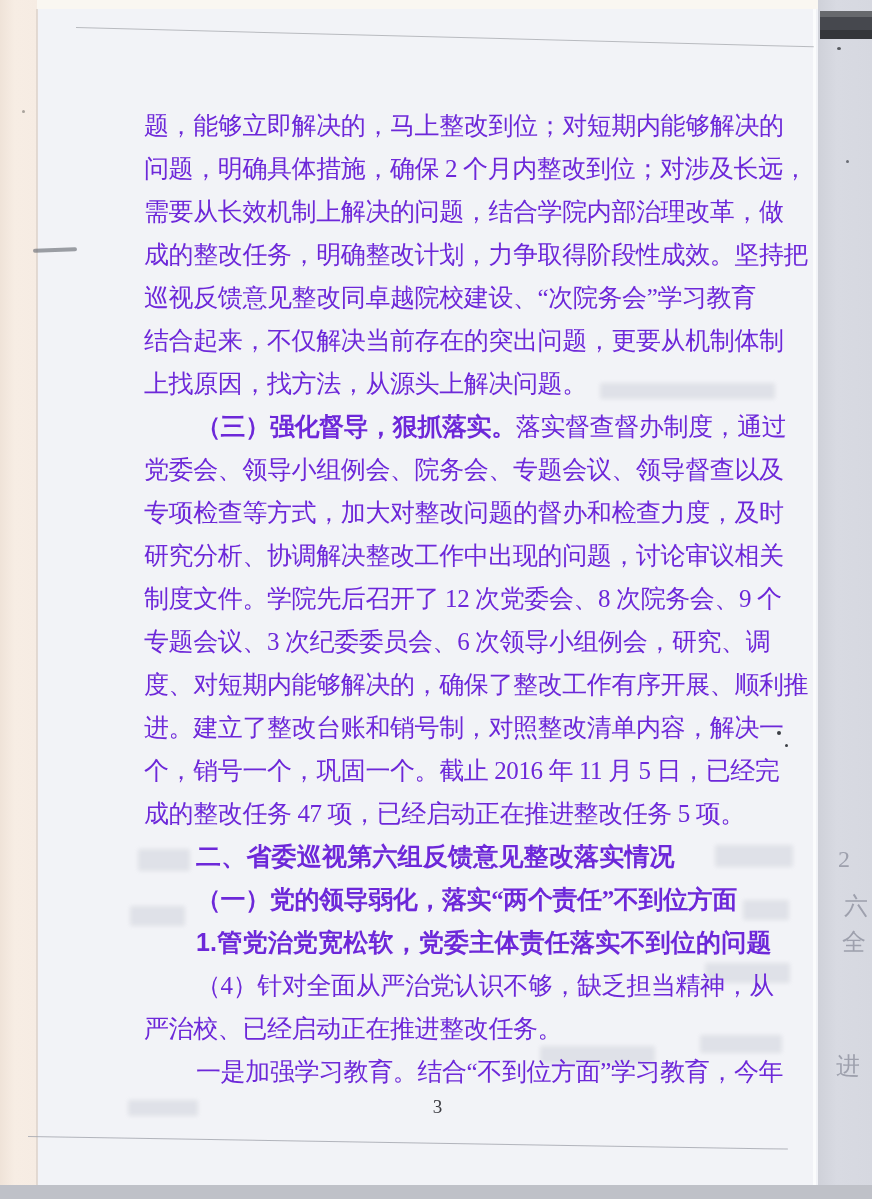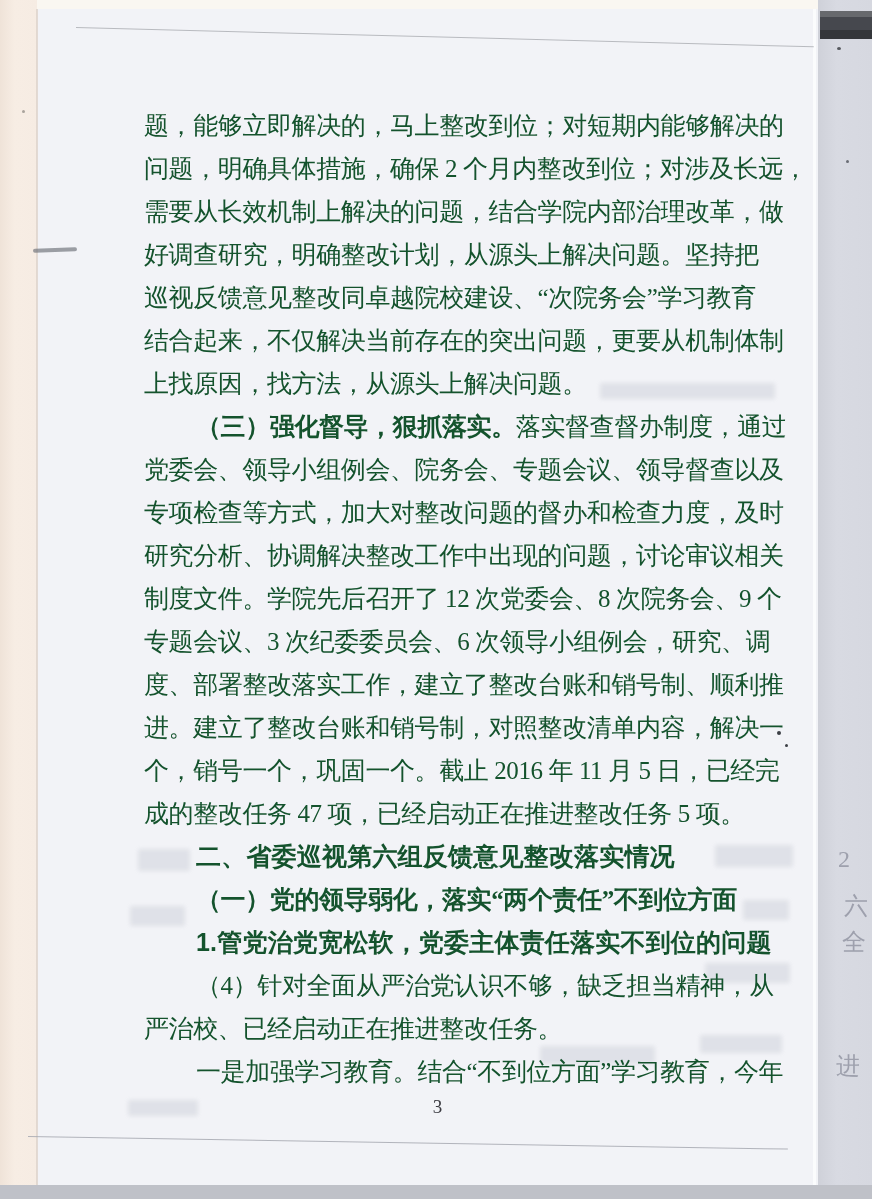--- a/index.html
+++ b/index.html
@@ -20,21 +20,21 @@
 
   
   .top-edge-line{position:absolute;left:76px;top:27px;width:738px;height:1px;background:#b8babf;
                  transform:rotate(1.5deg);transform-origin:left center;}
   .footer-rule{position:absolute;left:28px;top:1136px;width:760px;height:1px;background:#a6a8b0;
                transform:rotate(0.95deg);transform-origin:left center;opacity:.85;}
 
   
   .textblock{position:absolute;left:144px;top:0;width:640px;height:1199px;}
   .line{position:absolute;left:0;width:640px;height:43px;line-height:43px;
-        font-size:25px;letter-spacing:-0.4px;color:#14532d;white-space:nowrap;}
+        font-size:25px;letter-spacing:-0.4px;color:#6d28d9;white-space:nowrap;}
   .line .b{font-weight:700;}
   .ind{padding-left:52px;}
   .hs .b{font-family:"Liberation Sans",sans-serif;letter-spacing:0.2px;}
   .pagenum{position:absolute;left:130px;top:1096px;width:616px;text-align:center;
            font-size:19px;color:#3a3a40;letter-spacing:1px;}
 
   
   .ghost{position:absolute;background:rgba(116,122,140,.14);filter:blur(2px);border-radius:3px;}
 
   
@@ -80,31 +80,31 @@
 
   <span class="edge-frag" style="left:838px;top:846px">2</span>
   <span class="edge-frag" style="left:844px;top:890px">六</span>
   <span class="edge-frag" style="left:842px;top:926px">全</span>
   <span class="edge-frag" style="left:836px;top:1050px">进</span>
 
   <div class="textblock">
     <div class="line" style="top:104px"><span>题，能够立即解决的，马上整改到位；对短期内能够解决的</span></div>
     <div class="line" style="top:147px"><span>问题，明确具体措施，确保 2 个月内整改到位；对涉及长远，</span></div>
     <div class="line" style="top:190px"><span>需要从长效机制上解决的问题，结合学院内部治理改革，做</span></div>
-    <div class="line" style="top:233px"><span>好调查研究，明确整改计划，从源头上解决问题。坚持把</span></div>
+    <div class="line" style="top:233px"><span>成的整改任务，明确整改计划，力争取得阶段性成效。坚持把</span></div>
     <div class="line" style="top:276px"><span>巡视反馈意见整改同卓越院校建设、“次院务会”学习教育</span></div>
     <div class="line" style="top:319px"><span>结合起来，不仅解决当前存在的突出问题，更要从机制体制</span></div>
     <div class="line" style="top:362px"><span>上找原因，找方法，从源头上解决问题。</span></div>
     <div class="line ind" style="top:405px"><span class="b">（三）强化督导，狠抓落实。</span><span>落实督查督办制度，通过</span></div>
     <div class="line" style="top:448px"><span>党委会、领导小组例会、院务会、专题会议、领导督查以及</span></div>
     <div class="line" style="top:491px"><span>专项检查等方式，加大对整改问题的督办和检查力度，及时</span></div>
     <div class="line" style="top:534px"><span>研究分析、协调解决整改工作中出现的问题，讨论审议相关</span></div>
     <div class="line" style="top:577px"><span>制度文件。学院先后召开了 12 次党委会、8 次院务会、9 个</span></div>
     <div class="line" style="top:620px"><span>专题会议、3 次纪委委员会、6 次领导小组例会，研究、调</span></div>
-    <div class="line" style="top:663px"><span>度、部署整改落实工作，建立了整改台账和销号制、顺利推</span></div>
+    <div class="line" style="top:663px"><span>度、对短期内能够解决的，确保了整改工作有序开展、顺利推</span></div>
     <div class="line" style="top:706px"><span>进。建立了整改台账和销号制，对照整改清单内容，解决一</span></div>
     <div class="line" style="top:749px"><span>个，销号一个，巩固一个。截止 2016 年 11 月 5 日，已经完</span></div>
     <div class="line" style="top:792px"><span>成的整改任务 47 项，已经启动正在推进整改任务 5 项。</span></div>
     <div class="line ind hs" style="top:835px"><span class="b">二、省委巡视第六组反馈意见整改落实情况</span></div>
     <div class="line ind" style="top:878px"><span class="b">（一）党的领导弱化，落实“两个责任”不到位方面</span></div>
     <div class="line ind hs" style="top:921px"><span class="b">1.管党治党宽松软，党委主体责任落实不到位的问题</span></div>
     <div class="line ind" style="top:964px"><span>（4）针对全面从严治党认识不够，缺乏担当精神，从</span></div>
     <div class="line" style="top:1007px"><span>严治校、已经启动正在推进整改任务。</span></div>
     <div class="line ind" style="top:1050px"><span>一是加强学习教育。结合“不到位方面”学习教育，今年</span></div>
   </div>

